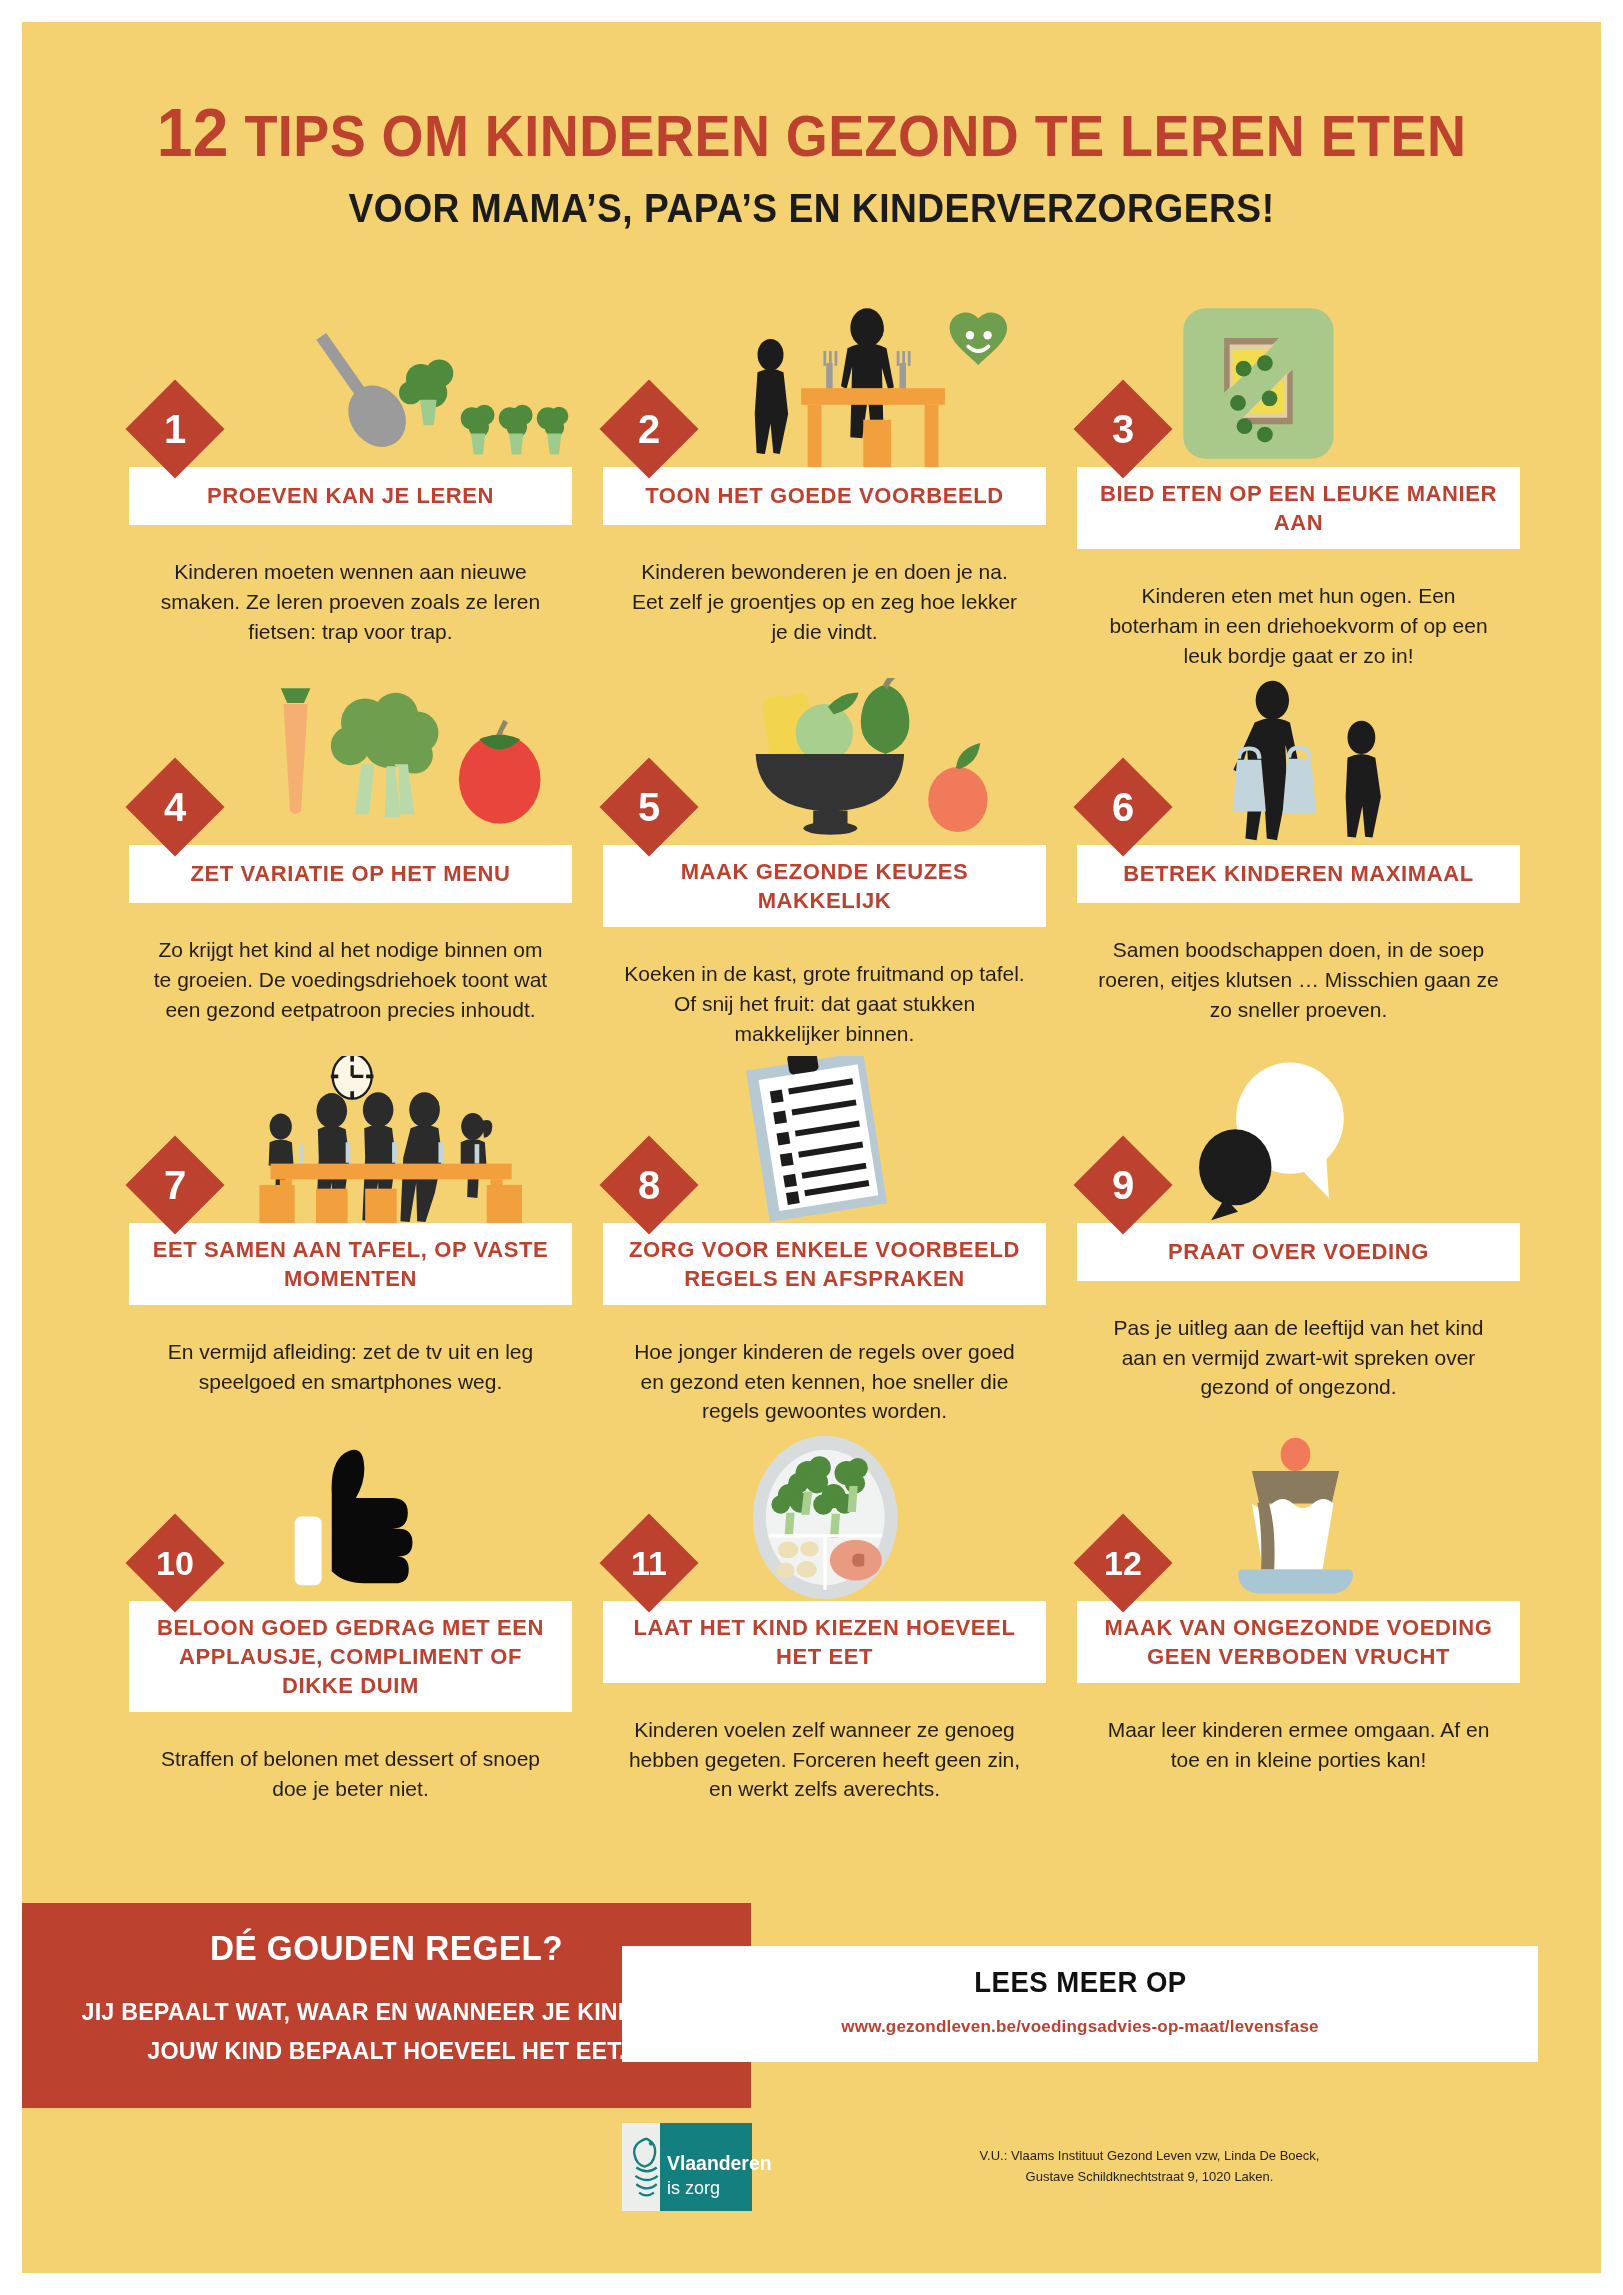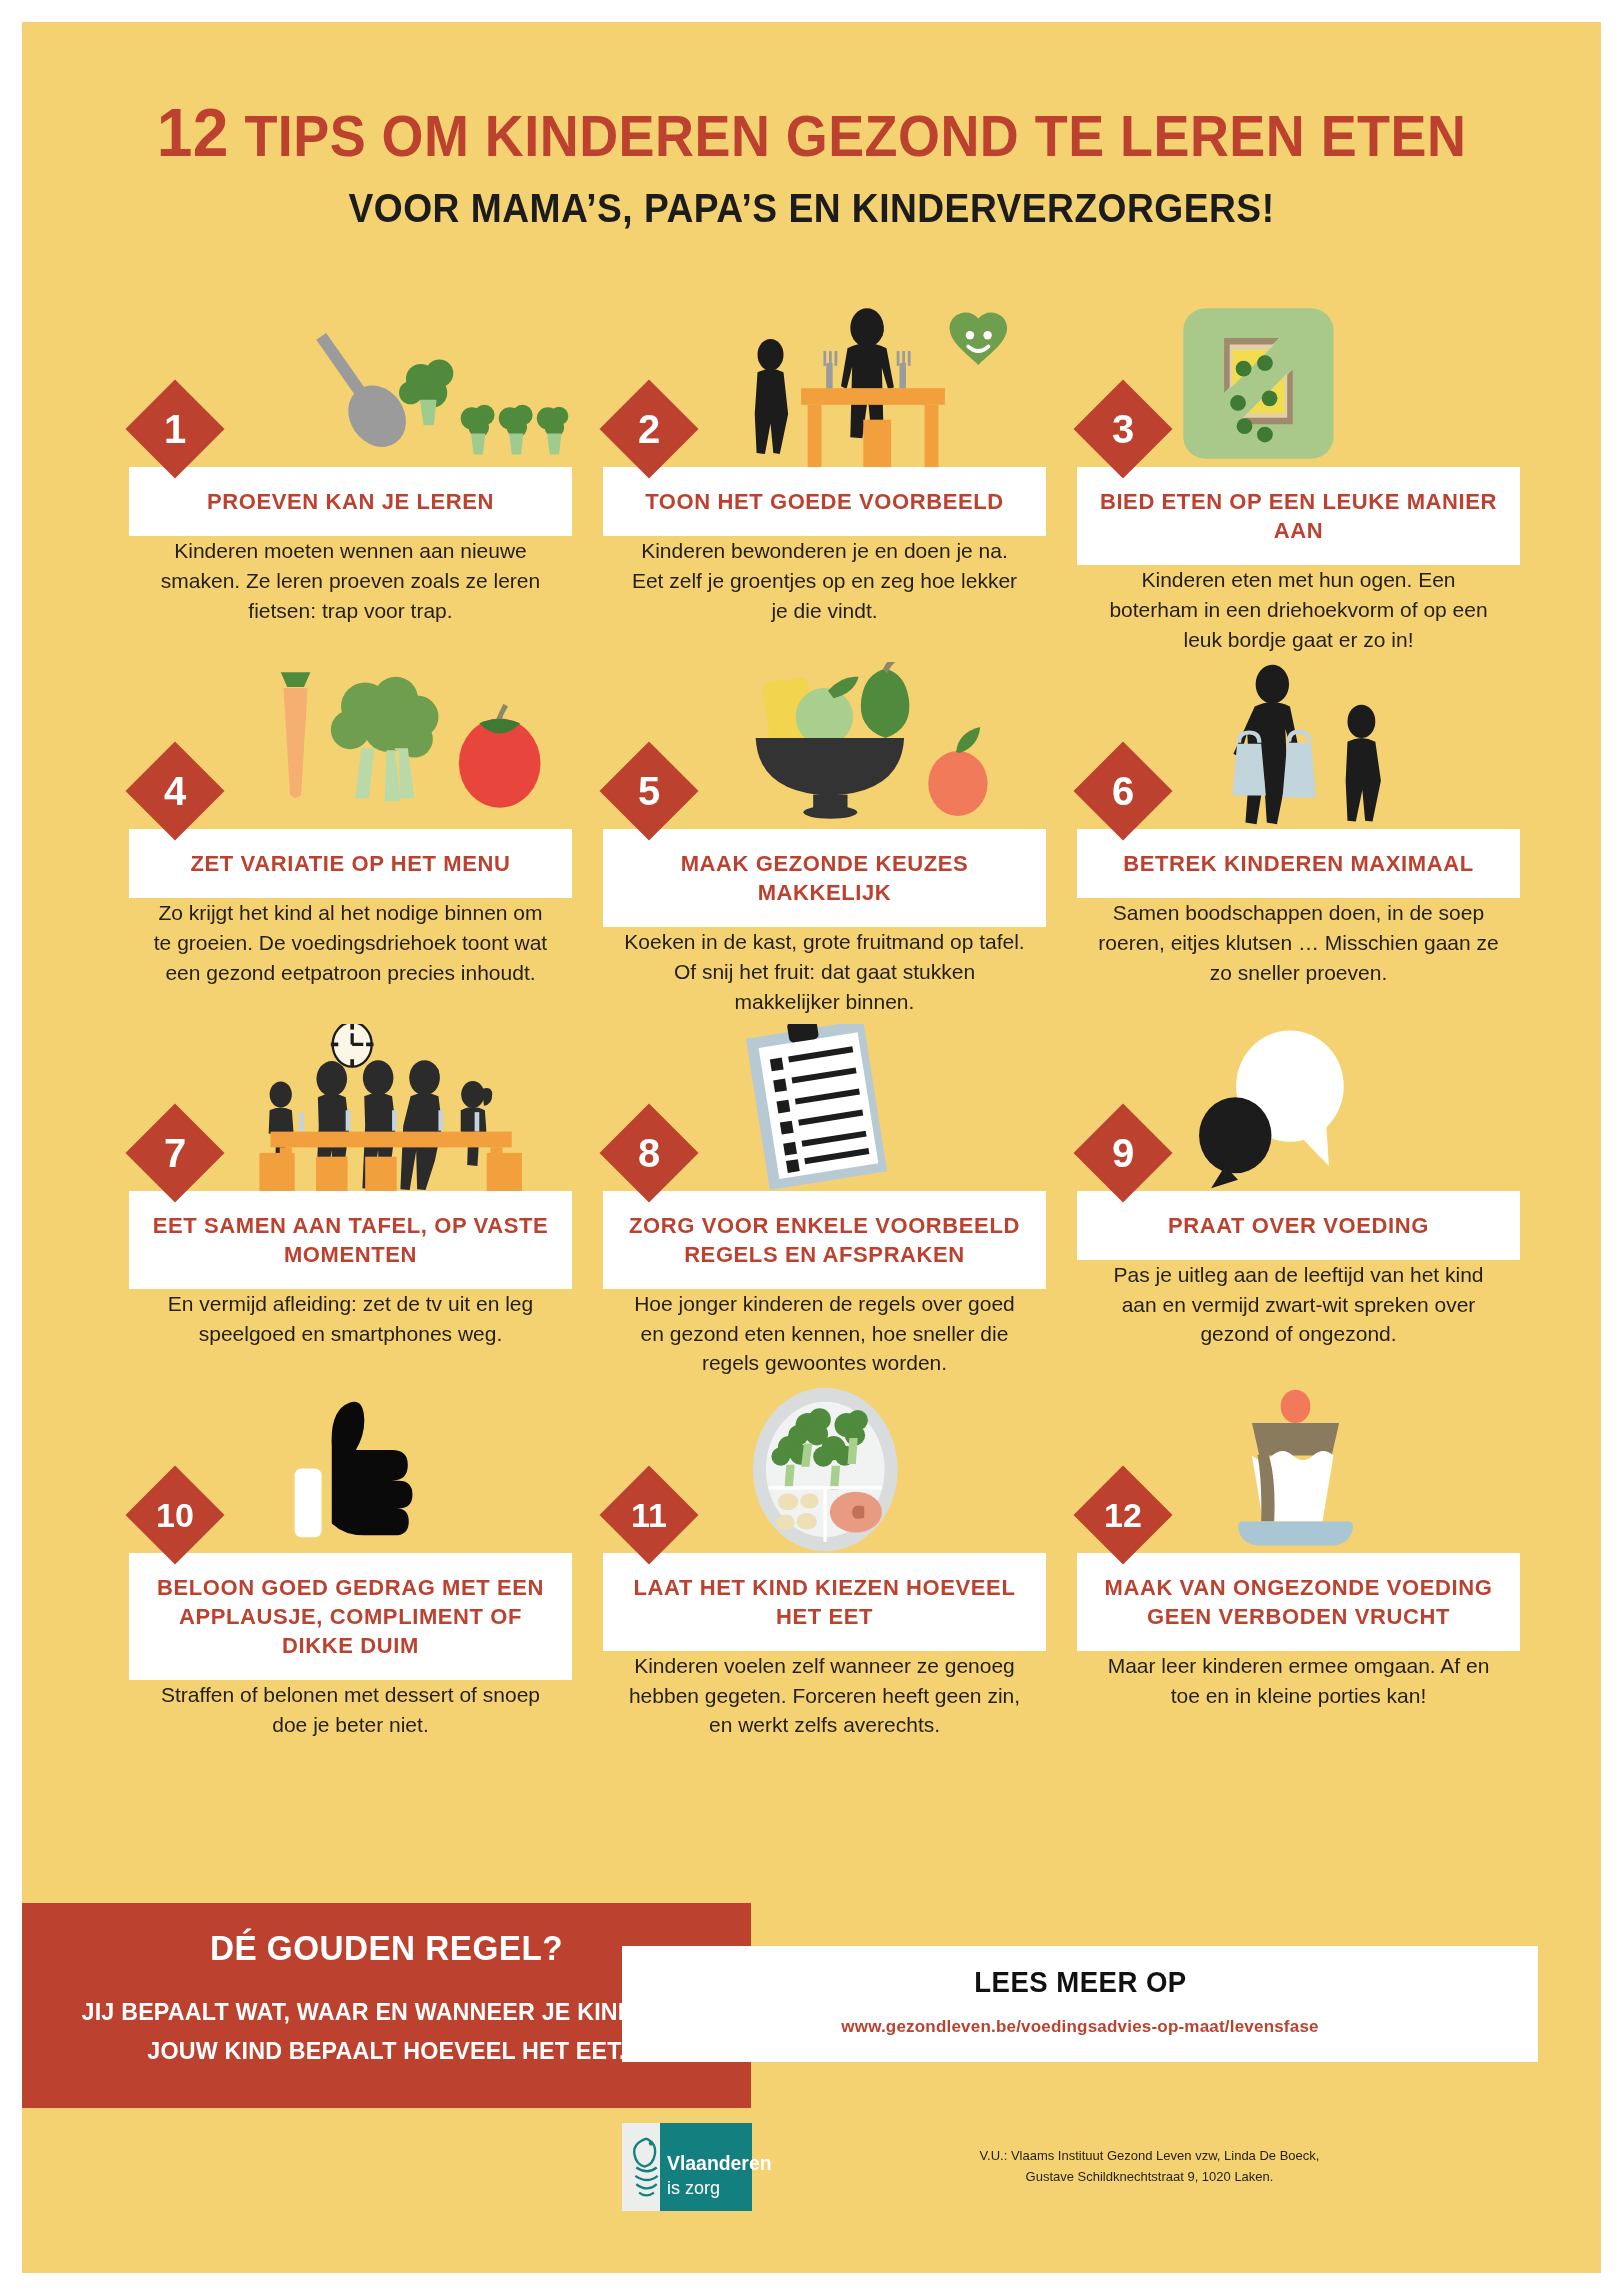--- a/index.html
+++ b/index.html
@@ -24,23 +24,23 @@
   .diamond{position:absolute;left:11px;bottom:2.8px;width:70px;height:70px;background:#bc412f;
            transform:rotate(45deg);display:flex;align-items:center;justify-content:center;}
   .diamond span{transform:rotate(-45deg);color:#fff;font-size:40px;font-weight:700;line-height:1;}
   .diamond.two span{font-size:34px;}
 
   .icon{position:absolute;left:97px;bottom:0;width:342px;height:167px;}
   .icon svg{display:block;height:100%;}
 
   .titlebar{background:#ffffff;min-height:58px;display:flex;align-items:center;justify-content:center;
             padding:12px 13px;box-sizing:border-box;}
-  .titlebar h3{margin:8px;text-align:center;color:#bc412f;font-size:22px;font-weight:700;
+  .titlebar h3{margin:0;text-align:center;color:#bc412f;font-size:22px;font-weight:700;
                letter-spacing:0.6px;line-height:1.32;}
-  .body{padding:0 21px 0;text-align:center;color:#231f18;font-size:21px;line-height:1.42;}
+  .body{padding:0 21px 0;text-align:center;color:#231f18;font-size:21px;line-height:1.42;margin-top:32px;}
 
   
   .goldbox{position:absolute;left:0;top:1881px;width:729px;height:205px;background:#bc412f;
            box-sizing:border-box;padding:25px 42px;text-align:center;color:#fff;}
   .goldbox h2{margin:0;font-size:35px;font-weight:700;letter-spacing:0.5px;transform:scaleX(.95);}
   .goldbox p{margin:25px 0 0;font-size:24.5px;font-weight:700;line-height:1.58;letter-spacing:0.2px;
              transform:scaleX(.95);}
 
   .readbox{position:absolute;left:600px;top:1924px;width:916px;height:116px;background:#fff;
            box-sizing:border-box;padding:20.4px 18.5px;text-align:center;}

